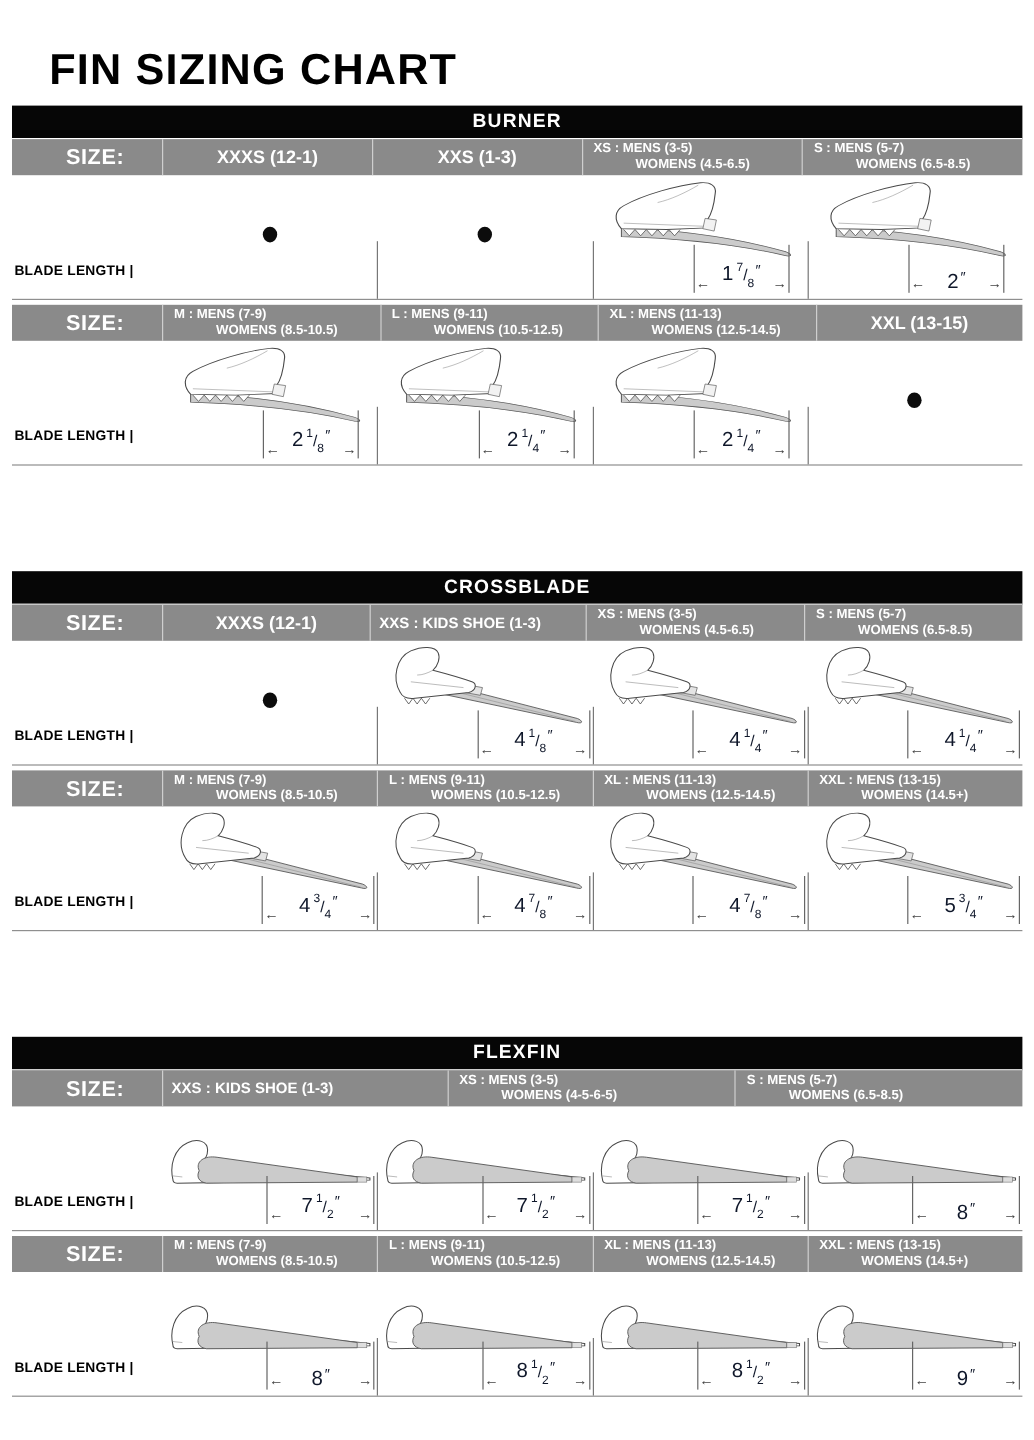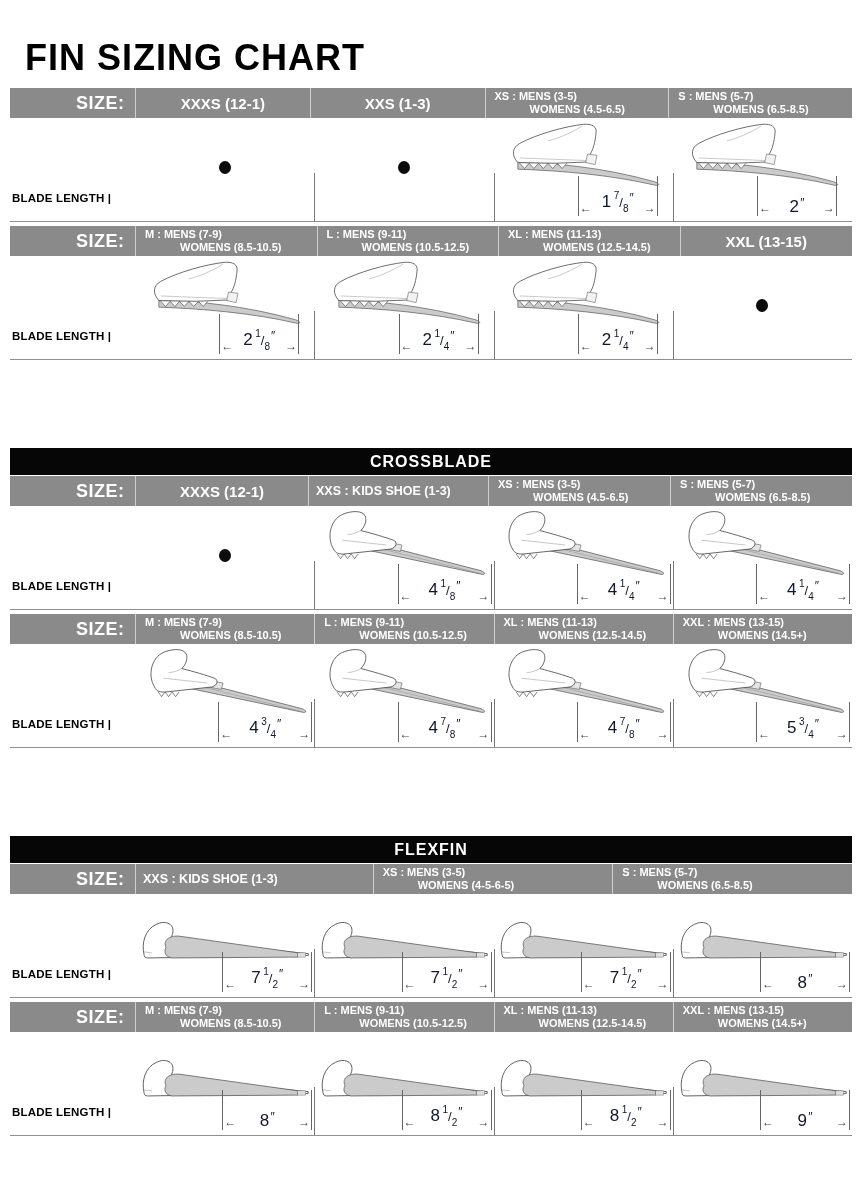--- a/index.html
+++ b/index.html
@@ -1,27 +1,27 @@
 <!DOCTYPE html>
 <html><head>
 <meta charset="utf-8">
 <style>
   html,body{margin:0;padding:0;background:#fff;}
   body{width:862px;font-family:"Liberation Sans",sans-serif;}
   .page{position:relative;width:862px;height:1200px;overflow:hidden;background:#fff;}
-  .page-title{margin:0 0 12px 0;padding:40px 0 0 25px;font-size:36px;line-height:1;
+  .page-title{margin:0 0 12px 0;padding:40px 0 0 41px;font-size:36px;line-height:1;
     font-weight:bold;letter-spacing:1px;color:#000;}
   .chart{margin:0 10px;width:842px;}
   .section{margin-bottom:88px;}
   .section:last-child{margin-bottom:0;}
   .section-bar{height:27px;background:#060606;color:#fff;display:flex;align-items:center;
     justify-content:center;font-weight:bold;font-size:16px;letter-spacing:1px;border-bottom:1px solid #fff;}
   
   .size-row{display:flex;height:30px;background:#8a8a8a;color:#fff;font-weight:bold;}
-  .size-cell{width:125px;flex:0 0 125px;display:flex;align-items:center;padding-left:66px;
+  .size-cell{width:125px;flex:0 0 125px;display:flex;align-items:center;padding-left:45px;
     box-sizing:border-box;font-size:18px;letter-spacing:0.5px;}
   .col-header{flex:1 1 0;border-left:1px solid #cfcfcf;box-sizing:border-box;overflow:hidden;}
   .col-header.single-center{display:flex;align-items:center;justify-content:center;font-size:15px;}
   .col-header.single-left{display:flex;align-items:center;padding-left:7px;font-size:12.5px;}
   .col-header.two-line{padding:2px 0 0 9px;font-size:11px;line-height:13px;}
   .h-line2{padding-left:35px;}
   
   .fin-row{position:relative;display:flex;height:103px;border-bottom:1px solid #8f8f8f;
     padding-left:125px;box-sizing:content-box;margin-bottom:4px;}
   .fin-row:last-child{margin-bottom:0;}
@@ -58,20 +58,23 @@
   .dim-val sub{font-size:10px;position:relative;top:1px;}
   .dim-val .unit{font-size:12px;position:relative;top:-5px;padding-left:1px;}
 </style>
 </head>
 <body>
 
 <div class="page">
   <h1 class="page-title">FIN SIZING CHART</h1>
   <div class="chart" id="sections">
       <div class="section">
+        <div class="section-bar">
+          <span>BURNER</span>
+        </div>
         <div class="size-row">
           <div class="size-cell">
             <span>SIZE:</span>
           </div>
           <div class="col-header single-center">
             <span>XXXS (12-1)</span>
           </div>
           <div class="col-header single-center">
             <span>XXS (1-3)</span>
           </div>

